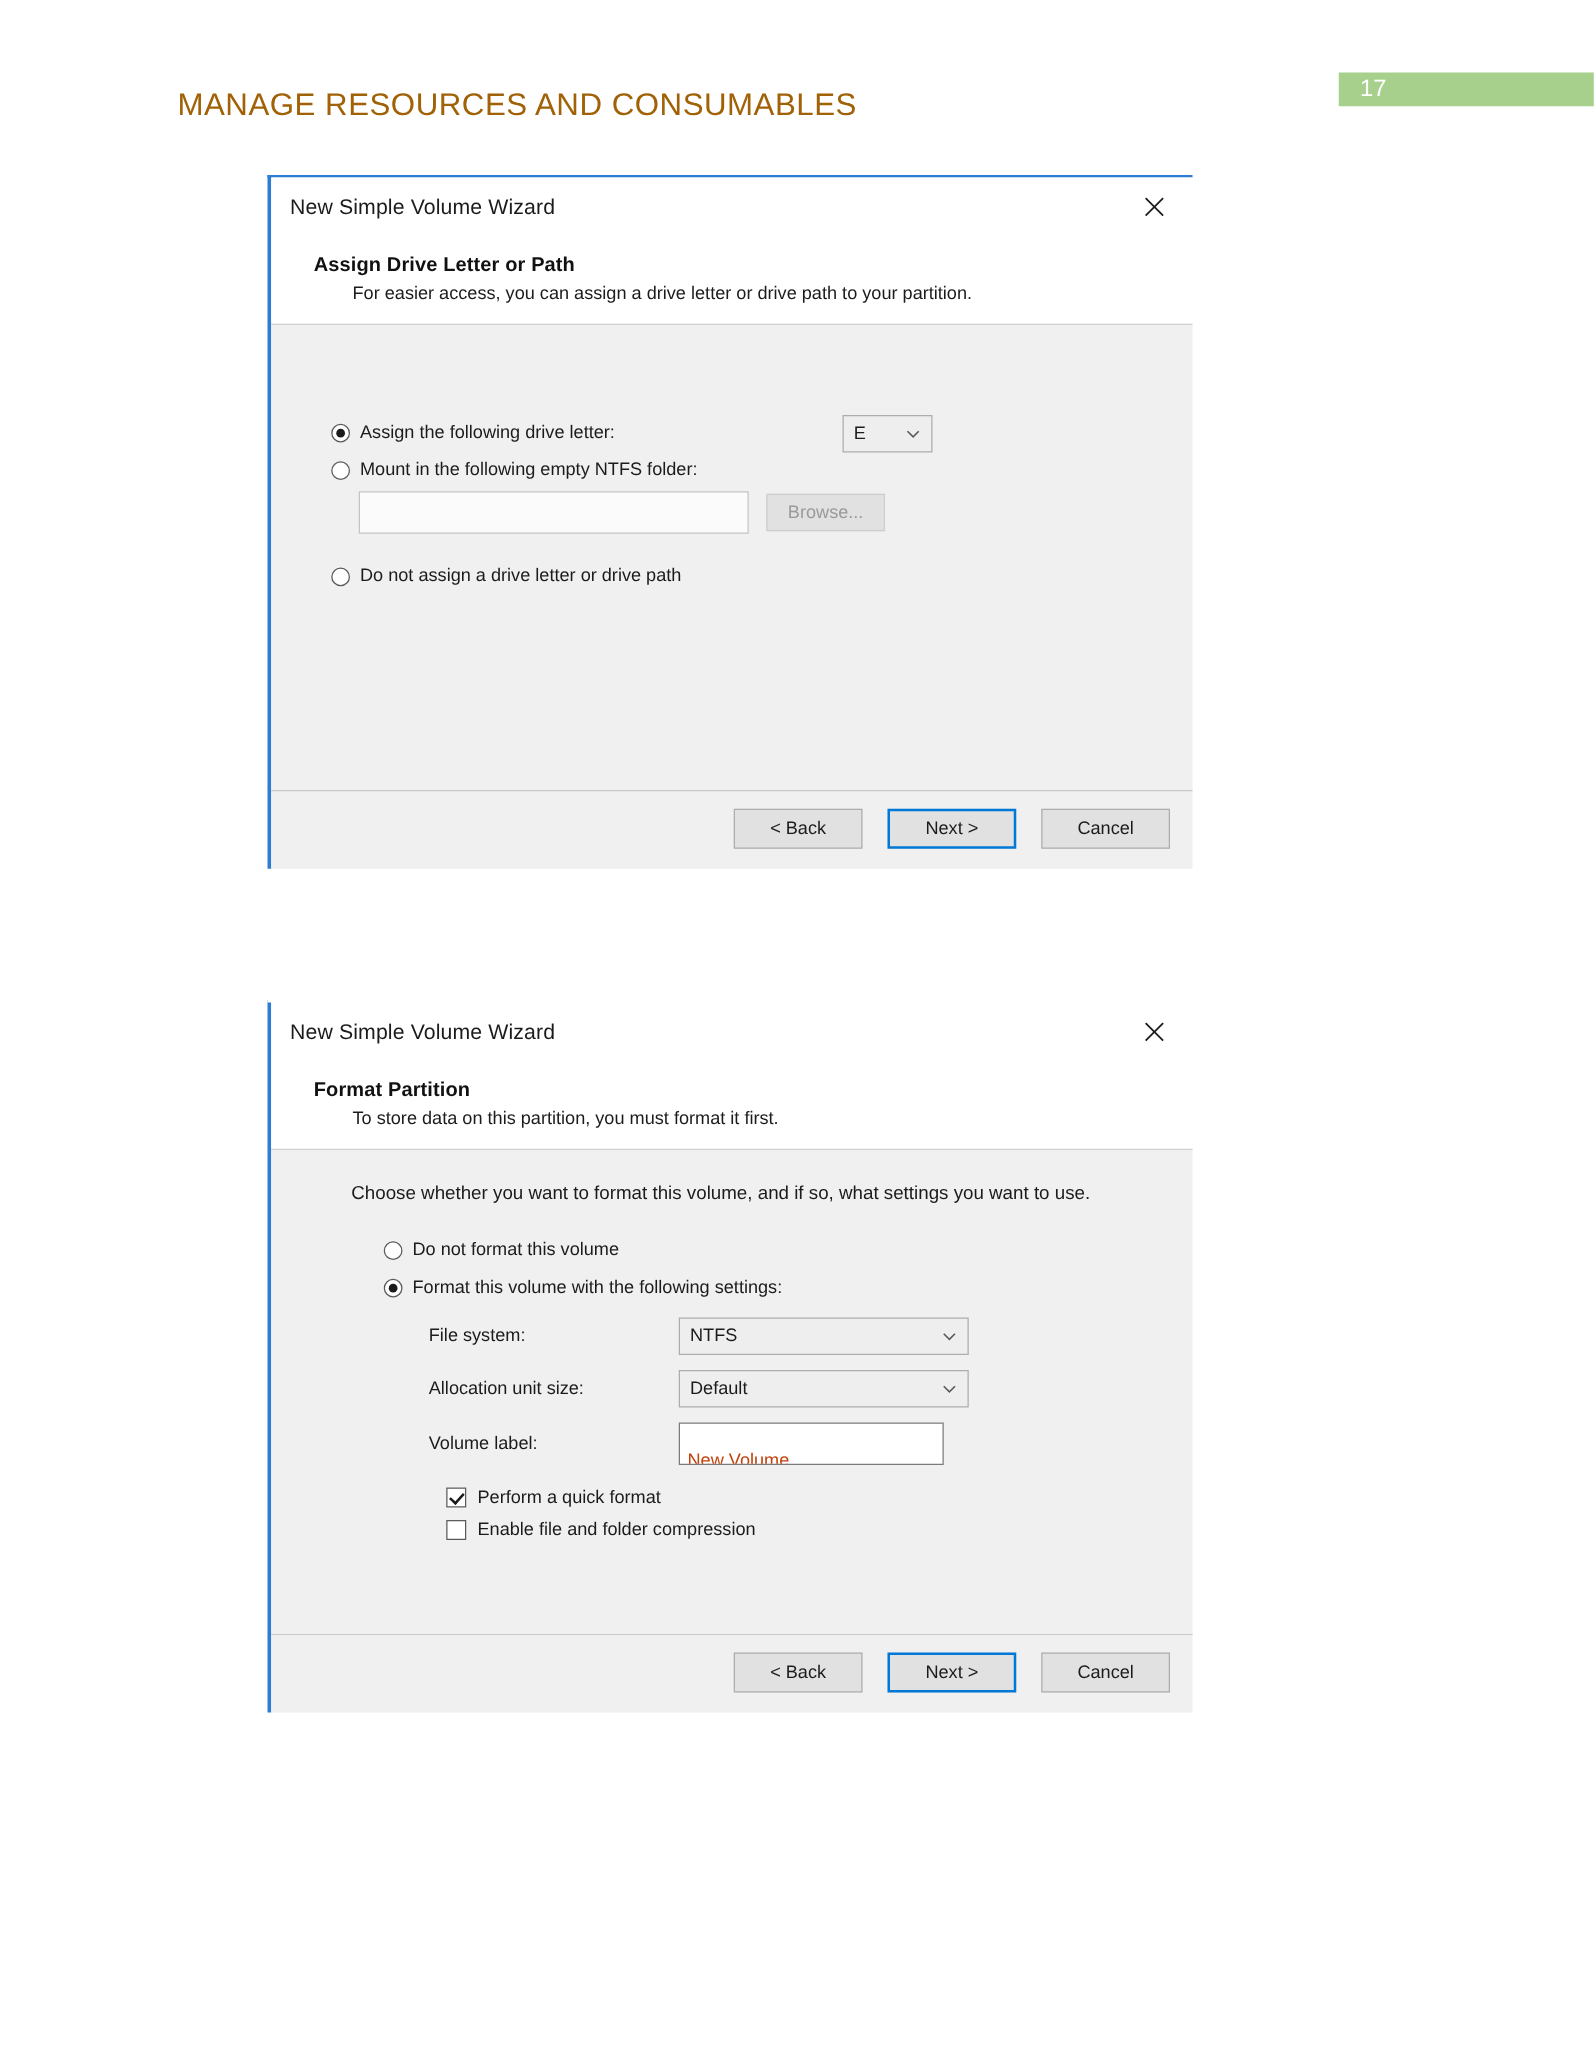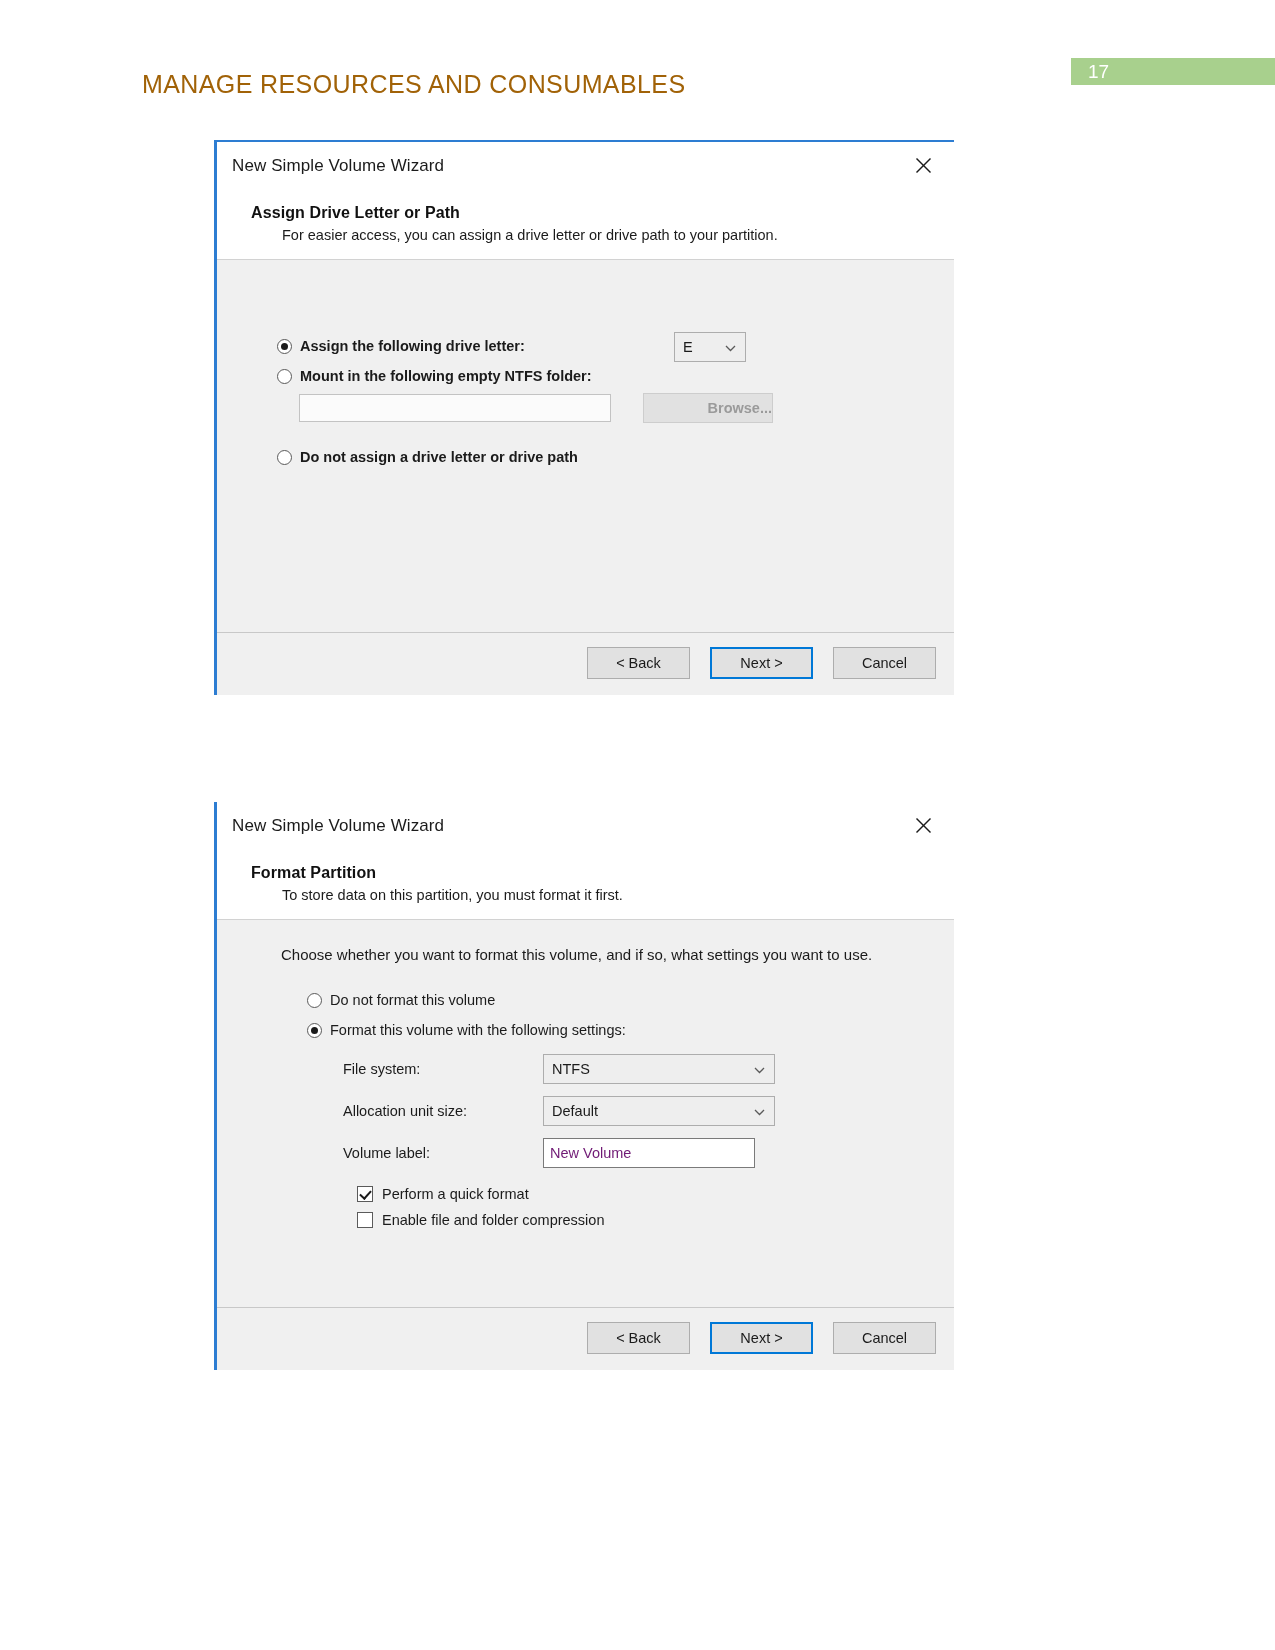--- a/index.html
+++ b/index.html
@@ -195,22 +195,22 @@
     color: #1b1b1b;
     white-space: nowrap;
   }
 
   .textinput {
     background: #fbfbfb;
     border: 1px solid #c3c3c3;
     height: 28px;
     box-sizing: border-box;
     font-size: 14.5px;
-    color: #701a75;
-    padding: 0 6px;
+    color: #c2410c;
+    padding: 16px 6px;
     line-height: 26px;
     overflow: hidden;
     white-space: nowrap;
   }
   .textinput.white {
     background: #ffffff;
     border: 1px solid #7a7a7a;
   }
   .combo {
     background: #eeeeee;
@@ -241,41 +241,40 @@
     line-height: 28px;
     box-sizing: border-box;
     cursor: default;
   }
 
   
   #dialog-assign { top: 140px; }
   #dialog-assign .dialog-body { height: 372px; }
   .d1-options {
     position: absolute;
-    left: 60px;
+    left: 48px;
     top: 78px;
     width: 620px;
-    font-weight: bold;
   }
   .d1-row1 { display: flex; align-items: center; }
   .d1-combo {
     position: absolute;
     left: 457px;
     top: 72px;
     width: 72px;
   }
   .d1-mount-row { margin-top: 14px; }
   .d1-path-row {
     display: flex;
     align-items: center;
     margin-top: 9px;
     padding-left: 22px;
   }
   .d1-path-input { width: 312px; }
-  .d1-browse { width: 130px; margin-left: 32px; text-align: right; }
+  .d1-browse { width: 95px; margin-left: 14px; }
   .d1-noassign { margin-top: 26px; }
 
   
   #dialog-format { top: 800px; }
   #dialog-format .dialog-body {
     height: 388px;
     padding-top: 26px;
     box-sizing: border-box;
   }
   .d2-intro {

